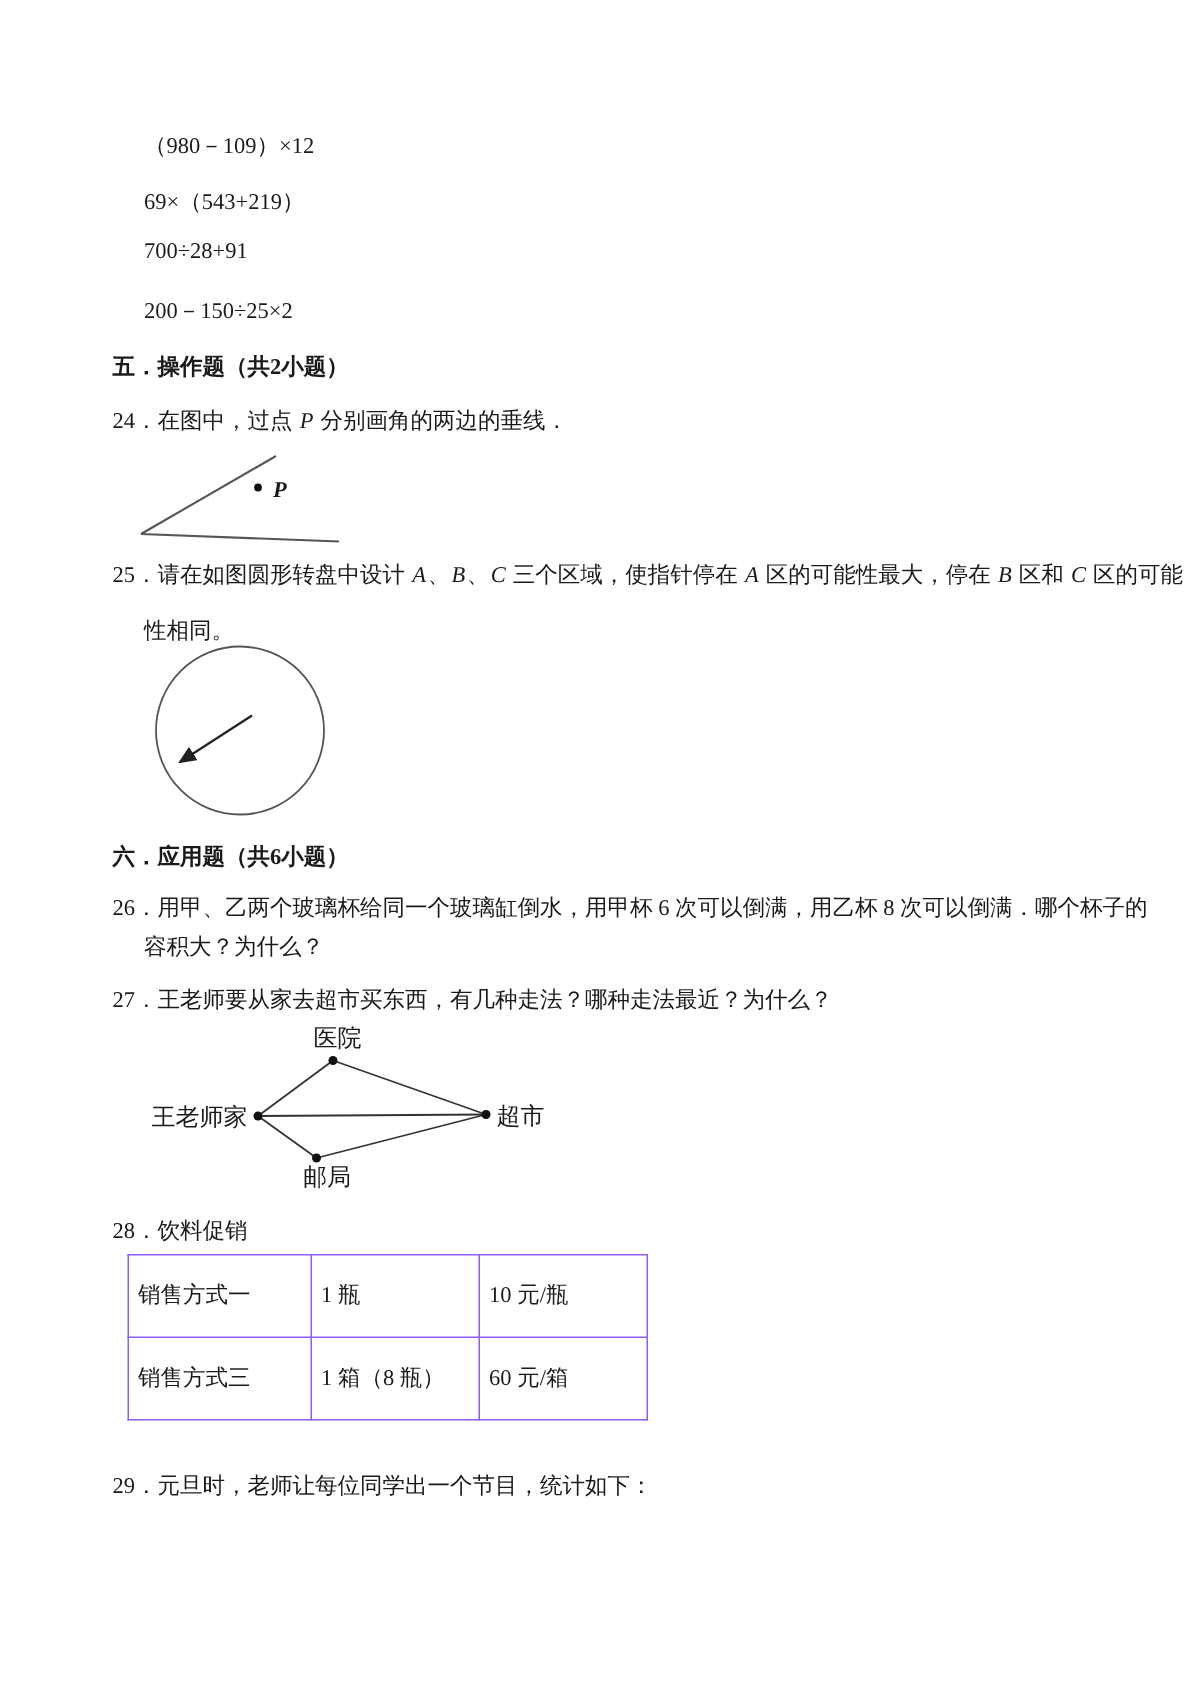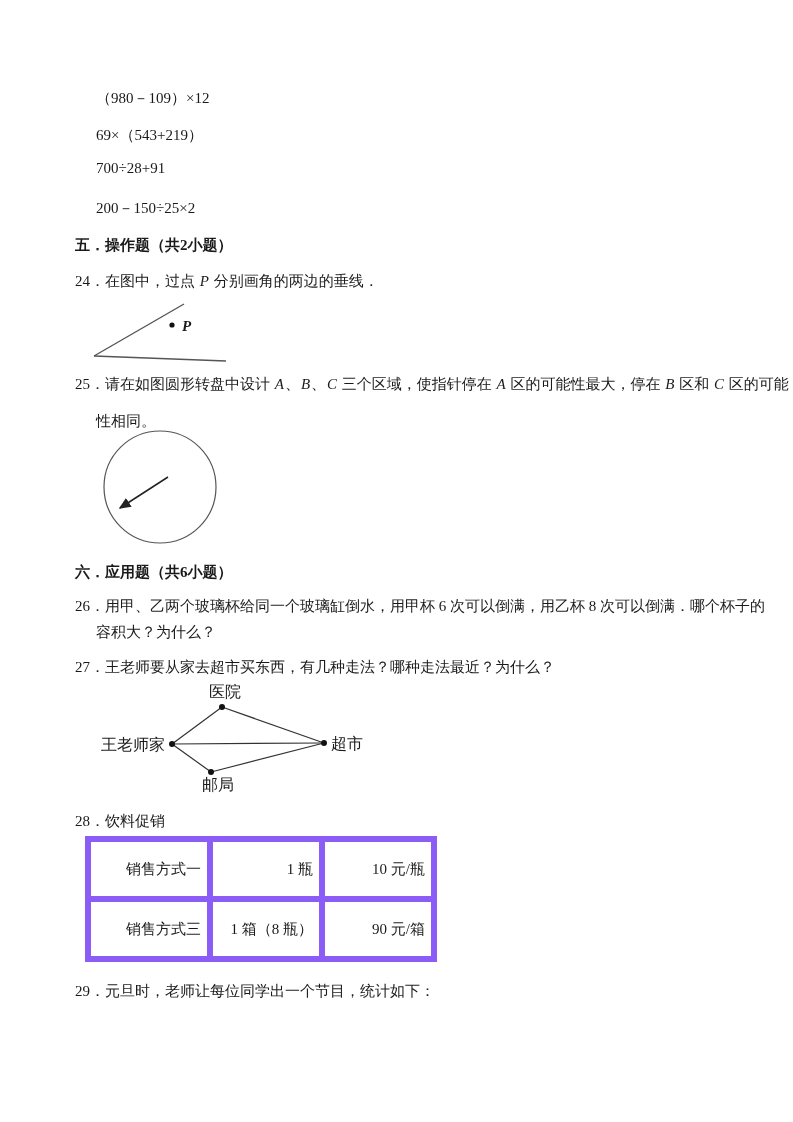--- a/index.html
+++ b/index.html
@@ -8,21 +8,21 @@
     width:793px; height:1122px;
     font-family:"Liberation Serif","DejaVu Serif",serif;
     color:#1a1a1a;
   }
   .page { position:relative; width:793px; height:1122px; overflow:hidden; background:#fff; }
   .abs { position:absolute; font-size:15px; line-height:22px; white-space:nowrap; }
   .bold { font-weight:bold; }
   .var { font-style:italic; padding:0 1px; font-family:"Liberation Serif",serif; }
   table.promo { border-collapse:collapse; background:#fff; }
   table.promo td {
-    border:6px solid #8b5cf6; text-align:right; vertical-align:middle;
+    border:1px solid #8b5cf6; text-align:left; vertical-align:middle;
     font-size:15px; height:34px; padding:16px 6px;
   }
   td.c1 { width:122px; } td.c2 { width:112px; } td.c3 { width:112px; }
   svg text { font-family:"Liberation Serif","DejaVu Serif",serif; fill:#1a1a1a; }
 </style>
 </head>
 <body>
 
 <div class="page">
 
@@ -83,21 +83,21 @@
   <table class="promo abs" style="top:836px; left:85px;">
     <tbody>
       <tr>
         <td class="c1">销售方式一</td>
         <td class="c2">1 瓶</td>
         <td class="c3">10 元/瓶</td>
       </tr>
       <tr>
         <td class="c1">销售方式三</td>
         <td class="c2">1 箱（8 瓶）</td>
-        <td class="c3">90 元/箱</td>
+        <td class="c3">60 元/箱</td>
       </tr>
     </tbody>
   </table>
 
 
   <div class="abs" style="top:980px; left:75px;">29．元旦时，老师让每位同学出一个节目，统计如下：</div>
 
 </div>
 
 </body></html>

